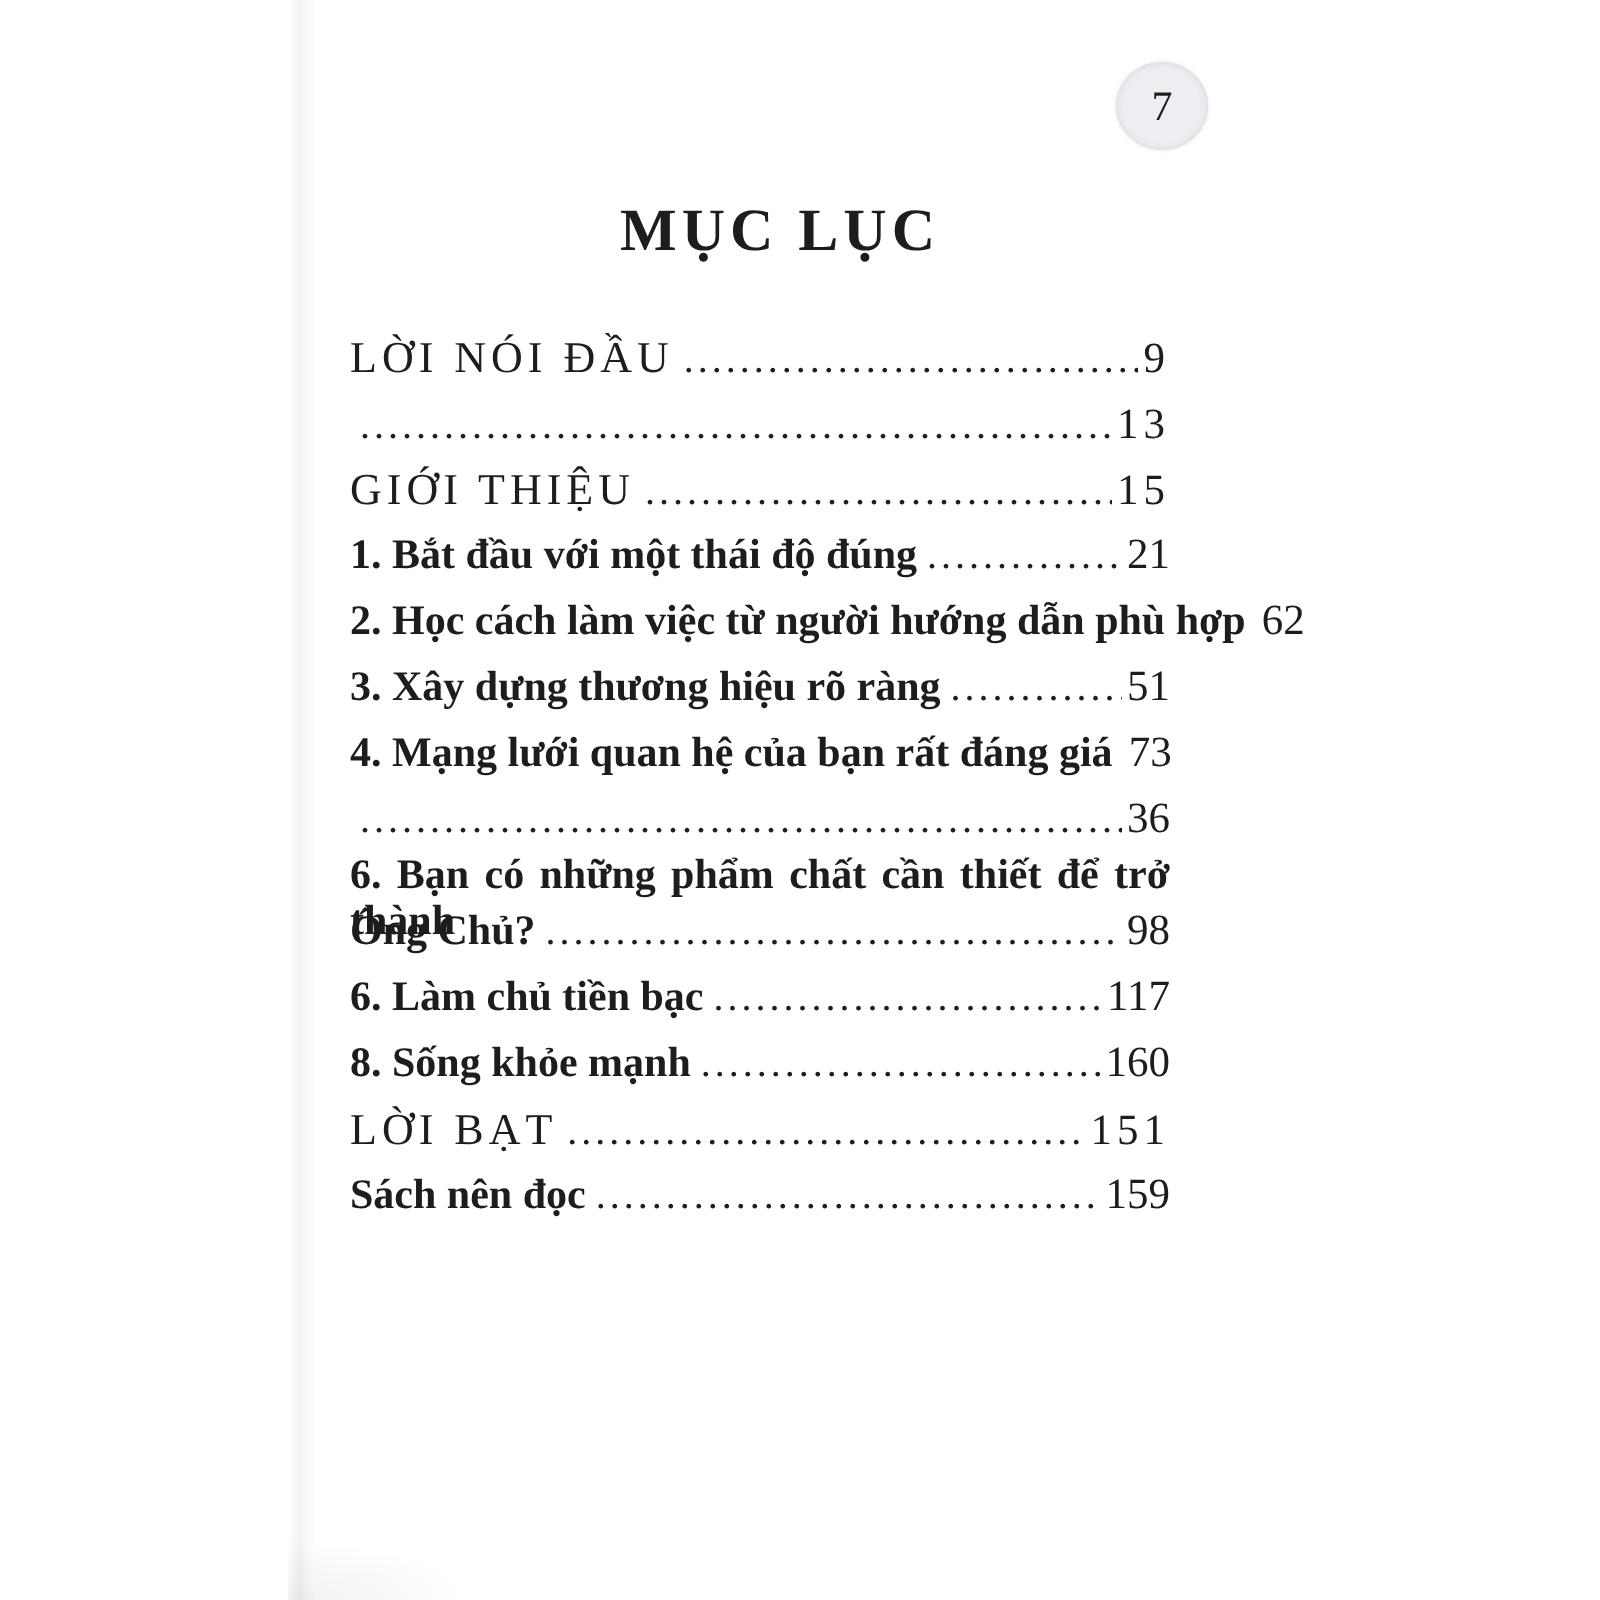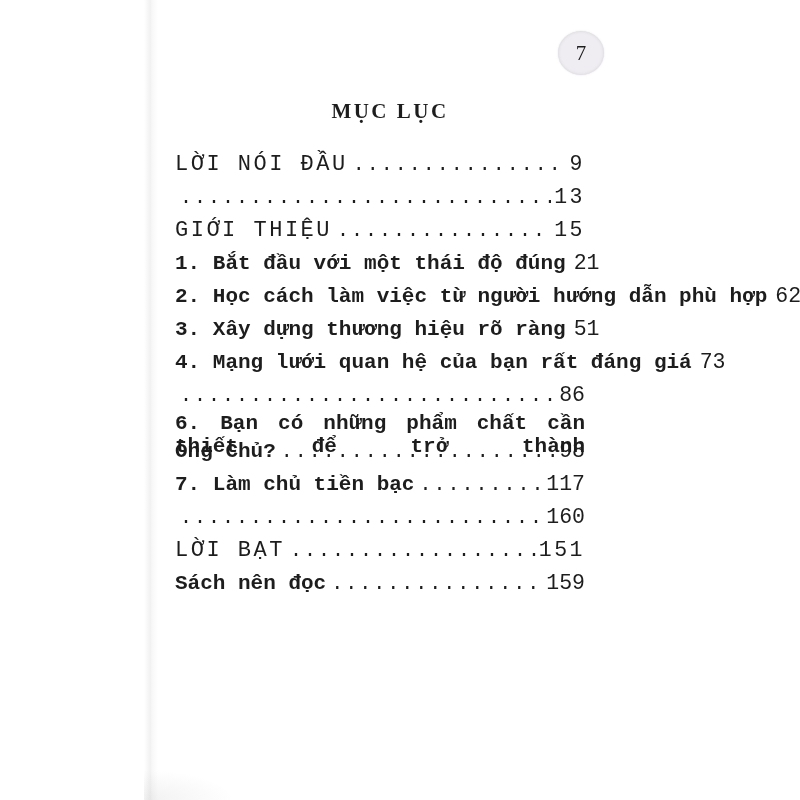--- a/index.html
+++ b/index.html
@@ -54,33 +54,32 @@
     font-size: 21px;
     color: var(--text-color, #1d1d1d);
   }
   .toc-title {
     position: absolute;
     left: 175px;
     top: 99px;
     width: 410px;
     text-align: center;
     transform: translateX(10px);
-    font-size: 21px;
+    font-size: 30px;
     font-weight: 700;
     letter-spacing: 2.5px;
     color: var(--text-color, #1d1d1d);
     margin: 0;
   }
   .toc-list {
     position: absolute;
     left: 175px;
-    top: 148px;
+    top: 162px;
     width: 410px;
     color: var(--text-color, #1d1d1d);
-    font-family: Liberation Mono, monospace;
   }
   .toc-row {
     display: flex;
     align-items: baseline;
     height: 33px;
     line-height: 33px;
     font-size: 21px;
     white-space: nowrap;
   }
   .toc-row.caps {
@@ -164,34 +163,35 @@
         <span class="leader"></span>
         <span class="toc-page">51</span>
       </div>
       <div class="toc-row bold">
         <span class="toc-label">4. Mạng lưới quan hệ của bạn rất đáng giá</span>
         <span class="leader"></span>
         <span class="toc-page">73</span>
       </div>
       <div class="toc-row bold">
         <span class="leader"></span>
-        <span class="toc-page">86</span>
+        <span class="toc-page">36</span>
       </div>
       <div class="toc-row bold first-of-wrap"><span class="toc-label">6. Bạn có những phẩm chất cần thiết để trở thành</span></div>
       <div class="toc-row bold">
         <span class="toc-label">Ông Chủ?</span>
         <span class="leader"></span>
         <span class="toc-page">98</span>
       </div>
       <div class="toc-row bold">
-        <span class="toc-label">7. Làm chủ tiền bạc</span>
+        <span class="toc-label">6. Làm chủ tiền bạc</span>
         <span class="leader"></span>
         <span class="toc-page">117</span>
       </div>
       <div class="toc-row bold">
+        <span class="toc-label">8. Sống khỏe mạnh</span>
         <span class="leader"></span>
         <span class="toc-page">160</span>
       </div>
       <div class="toc-row caps">
         <span class="toc-label">LỜI BẠT</span>
         <span class="leader"></span>
         <span class="toc-page">151</span>
       </div>
       <div class="toc-row bold">
         <span class="toc-label">Sách nên đọc</span>

